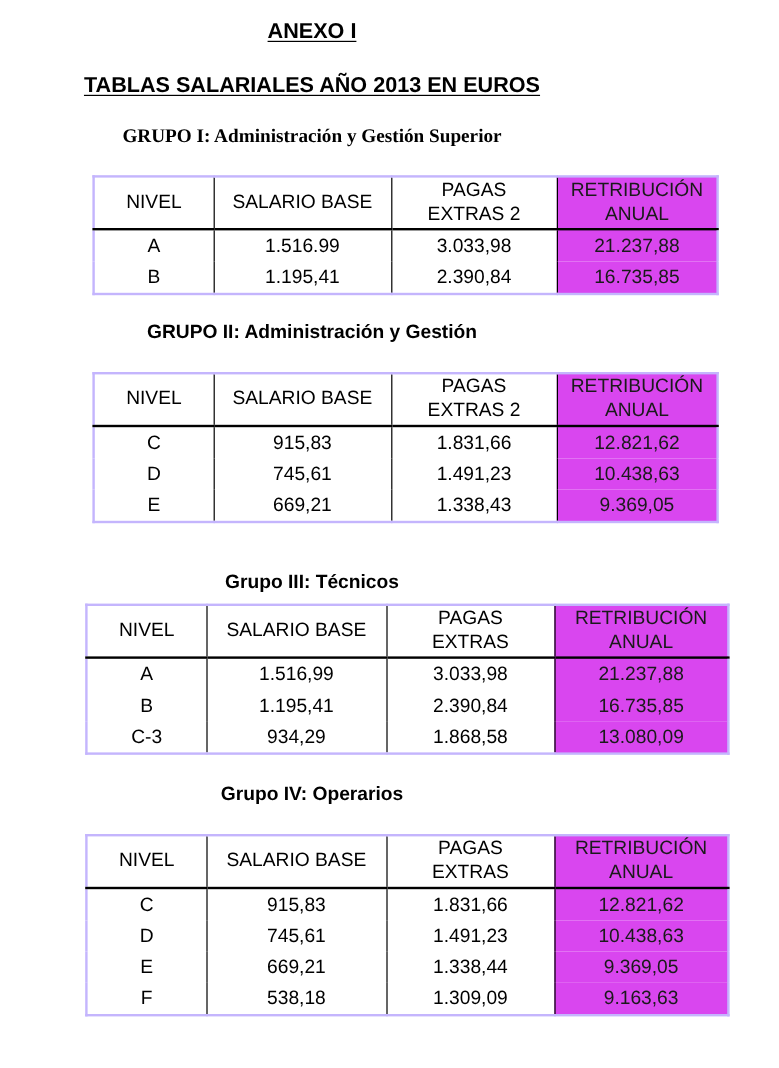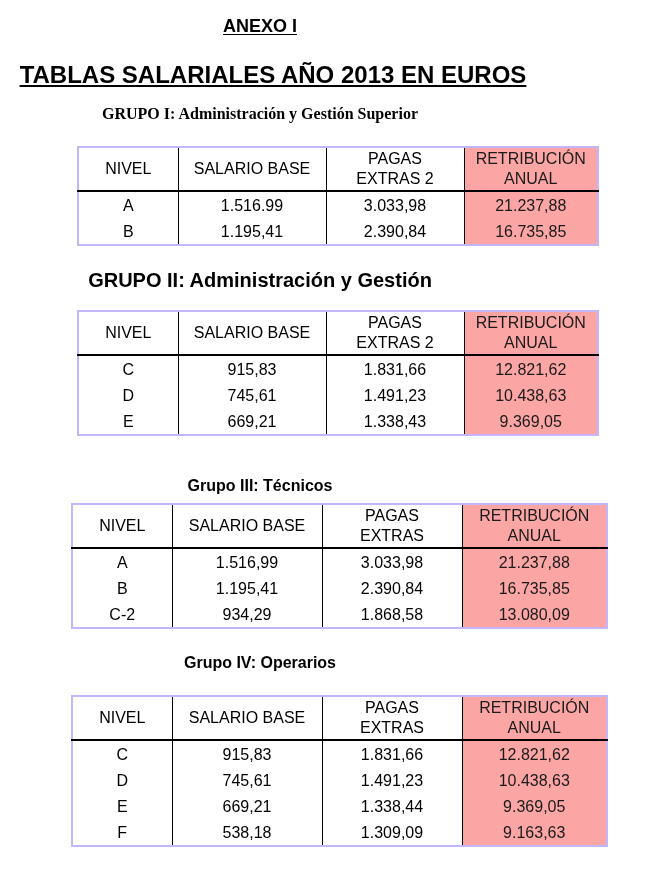--- a/index.html
+++ b/index.html
@@ -5,28 +5,28 @@
   html, body { margin:0; padding:0; background:#ffffff; }
   body { width:649px; height:890px; position:relative; overflow:hidden;
          font-family:"Liberation Sans", sans-serif; color:#000; }
   .title { position:absolute; left:0; width:520px; text-align:center; font-weight:bold; }
   .u { text-decoration:underline; text-underline-offset:2px; }
   table.sal { position:absolute; border-collapse:collapse; table-layout:fixed;
               font-size:16px; border:2px solid #c4b5fd; }
   table.sal td { border-left:1.5px solid #000; text-align:center; padding:0; line-height:19px; }
   table.sal td:first-child { border-left:none; }
   table.sal tr.hdr td { border-bottom:2px solid #000; line-height:20px; }
-  td.shade { background:#fca5a5; color:#1a1a1a; }
+  td.shade { background:#d946ef; color:#1a1a1a; }
   tr.row td { height:26px; }
 </style>
 </head>
 <body>
 
 <div class="title u" style="top:16px;font-size:18px;">ANEXO I</div>
-<div class="title u" style="top:61px;font-size:24px;margin-left:13px;">TABLAS SALARIALES AÑO 2013 EN EUROS</div>
+<div class="title u" style="top:61px;font-size:18px;">TABLAS SALARIALES AÑO 2013 EN EUROS</div>
 
 <div class="title" style="top:105px;font-size:16px;font-family:Liberation Serif, serif;">GRUPO I: Administración y Gestión Superior</div>
 <table class="sal" style="left:77px;top:146px;width:522px;">
   <colgroup>
       <col style="width:100px">
       <col style="width:148px">
       <col style="width:138px">
       <col style="width:134px">
     </colgroup>
   <tbody>
@@ -44,21 +44,21 @@
   </tr>
   <tr class="row">
     <td>B</td>
     <td>1.195,41</td>
     <td>2.390,84</td>
     <td class="shade">16.735,85</td>
   </tr>
 </tbody>
   </table>
 
-<div class="title" style="top:269px;font-size:20px;text-align:center;">GRUPO II: Administración y Gestión</div>
+<div class="title" style="top:269px;font-size:16px;text-align:center;">GRUPO II: Administración y Gestión</div>
 <table class="sal" style="left:77px;top:310px;width:522px;">
   <colgroup>
       <col style="width:100px">
       <col style="width:148px">
       <col style="width:138px">
       <col style="width:134px">
     </colgroup>
   <tbody>
       <tr class="hdr">
     <td style="height:42px">NIVEL</td>
@@ -108,21 +108,21 @@
     <td>3.033,98</td>
     <td class="shade">21.237,88</td>
   </tr>
   <tr class="row">
     <td>B</td>
     <td>1.195,41</td>
     <td>2.390,84</td>
     <td class="shade">16.735,85</td>
   </tr>
   <tr class="row">
-    <td>C-2</td>
+    <td>C-3</td>
     <td>934,29</td>
     <td>1.868,58</td>
     <td class="shade">13.080,09</td>
   </tr>
 </tbody>
   </table>
 
 <div class="title" style="top:654px;font-size:16px;">Grupo IV: Operarios</div>
 <table class="sal" style="left:71px;top:695px;width:535px;">
   <colgroup>

